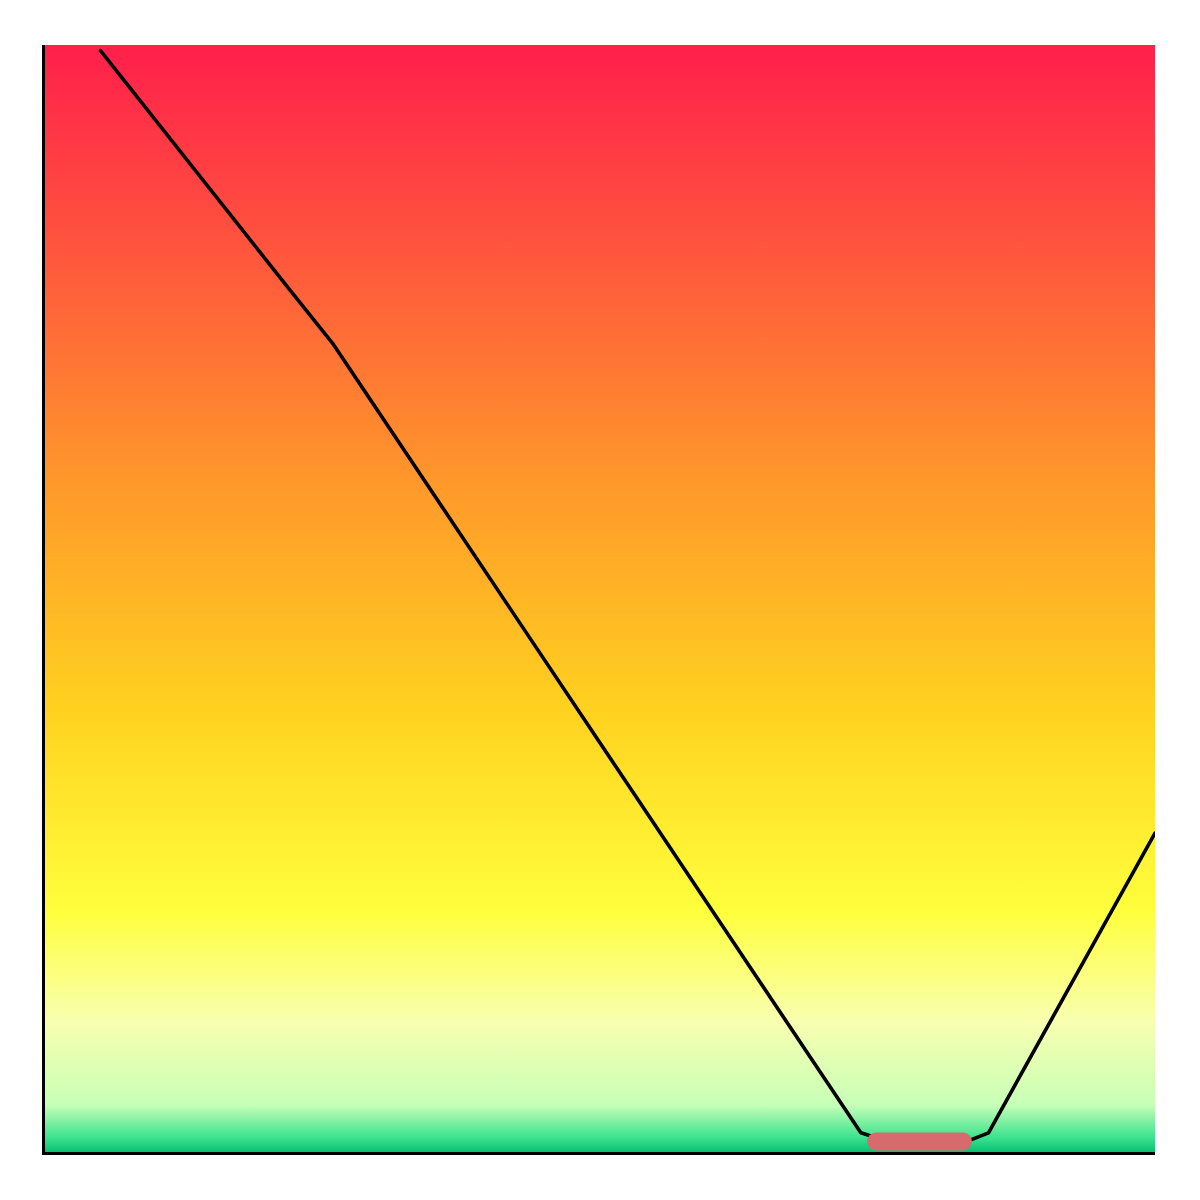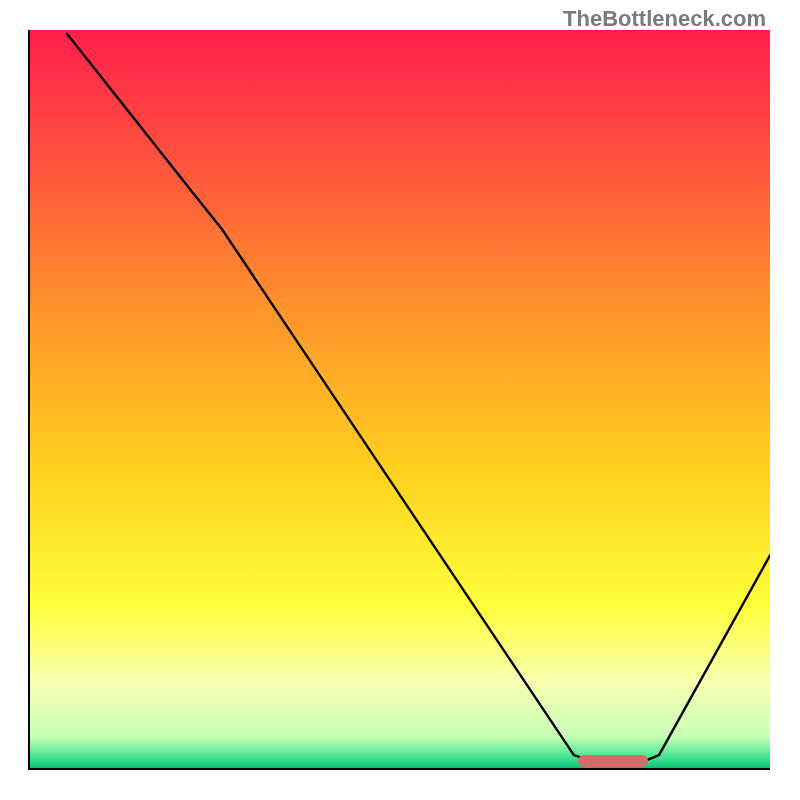--- a/index.html
+++ b/index.html
@@ -68,21 +68,20 @@
     height: 12px;
     border-radius: 6px;
     background: #d76a6c;
   }
 </style>
 </head>
 <body>
 
 <div class="chart-container">
 
-  <div class="watermark">TheBottleneck.com</div>
 
   <div class="plot-area">
     <svg class="gradient-bg" viewBox="0 0 740 740" preserveAspectRatio="none">
       <defs>
         <linearGradient id="bg-grad" x1="0" y1="0" x2="0" y2="1">
             <stop offset="0%" stop-color="#ff1f4b"></stop>
             <stop offset="20%" stop-color="#ff5a3c"></stop>
             <stop offset="40%" stop-color="#ff9a2a"></stop>
             <stop offset="60%" stop-color="#ffd21f"></stop>
             <stop offset="78%" stop-color="#ffff3c"></stop>

